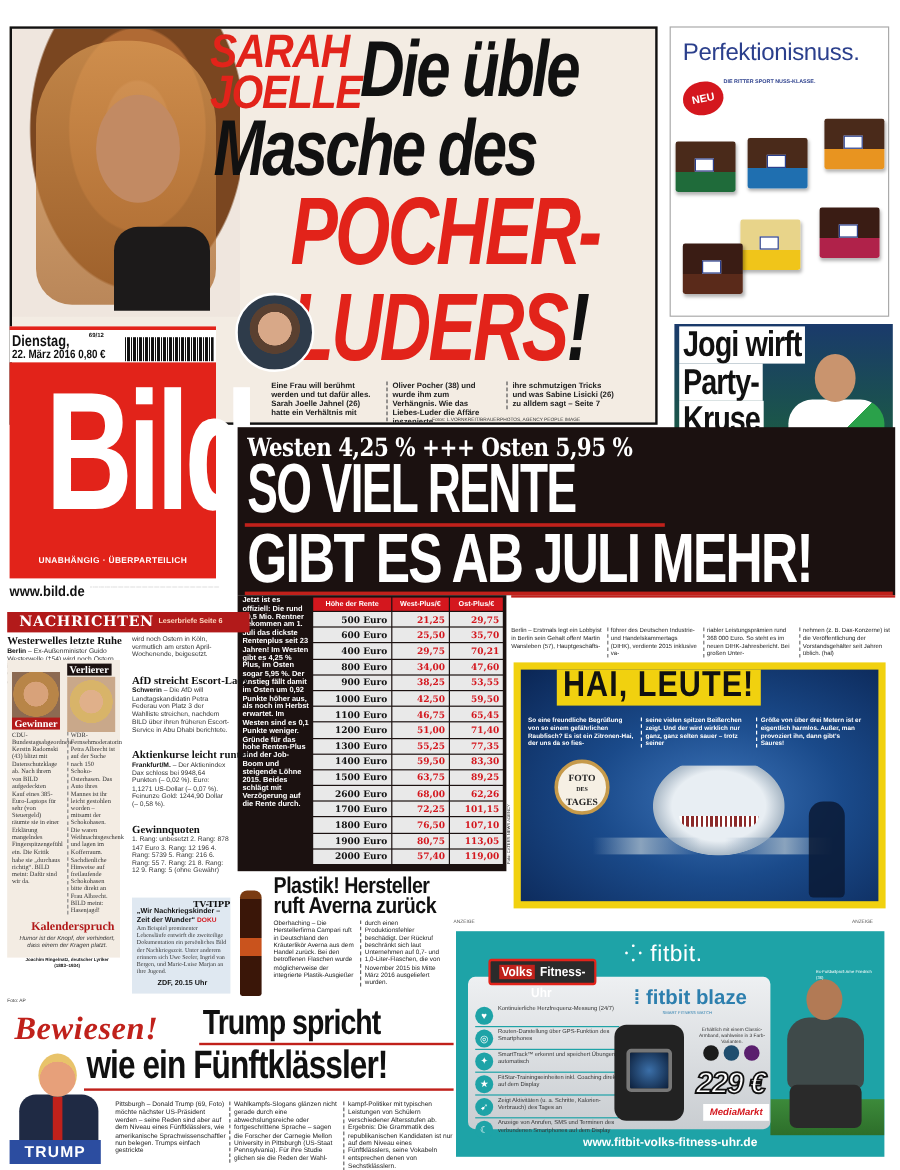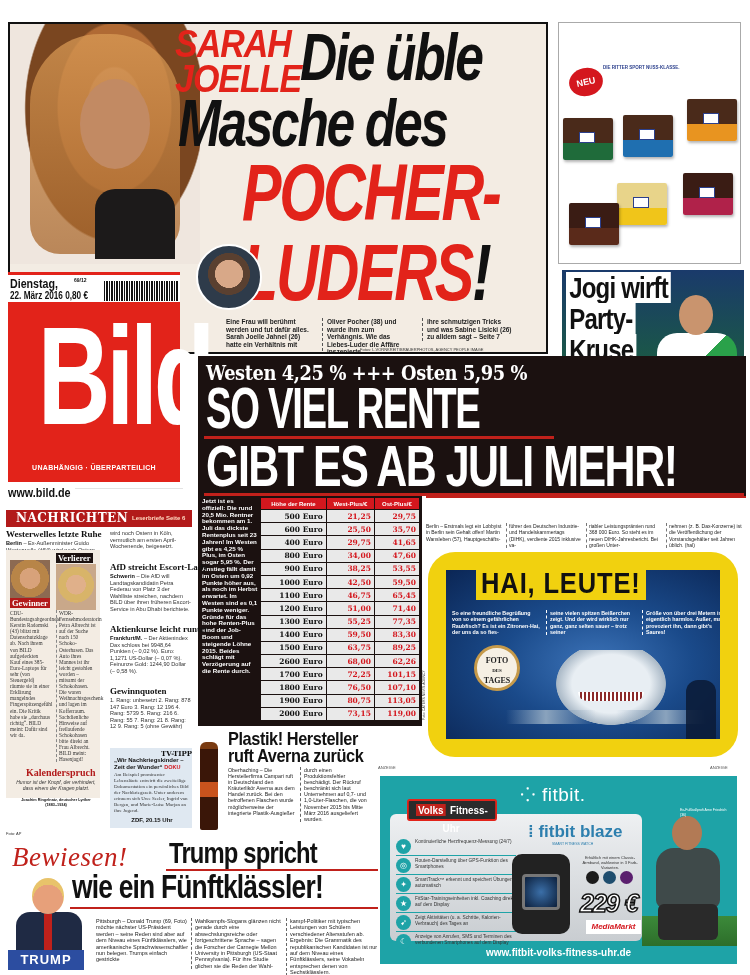--- a/index.html
+++ b/index.html
@@ -68,35 +68,35 @@
   #rente-table td.amt { color:#111; }
   #rente-table td.val { color:#d4171e; }
 
   
   #lobby { left: 426px; top: 496px; width: 320px; height: 54px; border-top: 2px solid #c0211b; }
   #lobby-hl { position:absolute; left: 14px; top: 2px; font-size: 20px; font-weight: 700; font-family:"Liberation Serif", serif; white-space: nowrap; }
   .lobby-col { position:absolute; top: 25px; width: 76px; font-size: 5px; line-height: 6.3px; color:#222; }
   .lobby-col.sep { border-left: 1px dashed #777; padding-left: 2px; }
 
   
-  #shark { left: 428px; top: 552px; width: 310px; height: 205px; background: #f1d10f; padding: 18px; border-radius: 27px; }
+  #shark { left: 428px; top: 552px; width: 310px; height: 205px; background: #f1d10f; padding: 6px; }
   #shark-inner { position:relative; width: 100%; height: 100%; background: radial-gradient(ellipse at 55% 55%, #3c73b8 0%, #1a4a8a 45%, #0b2655 100%); overflow:hidden; }
   #shark-hl { position:absolute; left: 30px; top: -4px; background:#f1d10f; padding: 0 6px; font-size: 30px; font-weight: 700; letter-spacing: 1px; color:#111; transform: scaleX(0.85); transform-origin:left top; white-space: nowrap; }
   .shark-col { position:absolute; top: 40px; width: 88px; font-size: 5.3px; line-height: 6.3px; font-weight: 700; color:#fff; }
   .shark-col.sep { border-left:1px dashed #fff; padding-left: 3px; }
   #shark-body { position:absolute; left: 110px; top: 80px; width: 110px; height: 75px; background: radial-gradient(ellipse at 50% 45%, #e8eef3 0 50%, #a9b8c6 70%, transparent 71%); }
   #shark-mouth { position:absolute; left: 132px; top: 122px; width: 66px; height: 9px; border-radius: 0 0 30px 30px; background: repeating-linear-gradient(90deg,#fff 0 2px,#8b2a2a 2px 4px); }
   #shark-fins { position:absolute; left: 60px; top: 140px; width: 200px; height: 14px; background: linear-gradient(90deg,transparent 0,#8aa3bd 20%,transparent 45%,transparent 55%,#8aa3bd 80%,transparent 100%); }
   #diver { position:absolute; left: 240px; top: 110px; width: 30px; height: 80px; background:#0a1a35; border-radius: 12px 12px 4px 4px; opacity: .85; }
   #foto-badge { position:absolute; left: 28px; top: 75px; width: 46px; height: 46px; border-radius: 50%; background:#f6f0e4; border: 3px solid #c69a4a; text-align:center; font-family:"Liberation Serif", serif; font-weight:700; font-size: 8px; line-height: 10px; padding-top: 8px; color:#222; }
   #shark-credit { left: 422px; top: 720px; font-size: 3.5px; color:#333; transform: rotate(-90deg); transform-origin:left top; }
 
   
   #news { left: 6px; top: 510px; width: 186px; height: 318px; }
-  #news-head { position:absolute; left: 0; top: 0; width: 186px; height: 17px; background:#b21a1a; color:#fff; }
+  #news-head { position:absolute; left: 0; top: 0; width: 202px; height: 17px; background:#b21a1a; color:#fff; }
   #news-title { position:absolute; left: 10px; top: 1px; font-family:"DejaVu Serif", serif; font-size: 12px; font-weight: 700; letter-spacing: .5px; }
   #news-sub { position:absolute; left: 126px; top: 5px; font-size: 6px; font-weight:700; color:#ffd9c0; }
   .news-hl { position:absolute; font-family:"Liberation Serif", serif; font-weight: 700; font-size: 9px; white-space: nowrap; }
   .news-txt { position:absolute; font-size: 5.6px; line-height: 6.6px; color:#333; }
   .news-txt b { color:#111; }
   #winner-box { position:absolute; left: 0; top: 40px; width: 94px; height: 248px; background:#f3ece3; }
   .portrait { position:absolute; width: 40px; height: 46px; }
   .portrait-label { position:absolute; font-family:"Liberation Serif", serif; font-weight:700; font-size: 8.5px; color:#fff; padding: 0 2px; }
   .side-txt { position:absolute; width: 40px; font-family:"Liberation Serif", serif; font-size: 5.3px; line-height: 6.1px; color:#333; }
   #spruch-title { position:absolute; left: 20px; top: 217px; font-family:"Liberation Serif", serif; font-size: 10px; font-weight: 700; color:#b21a1a; }
@@ -139,21 +139,21 @@
   #fitbit-man { position:absolute; left: 268px; top: 40px; width: 80px; height: 130px; }
   #fitbit-man .h { position:absolute; left: 24px; top: 0; width: 30px; height: 34px; border-radius:50%; background:#b27a55; }
   #fitbit-man .b { position:absolute; left: 8px; top: 32px; width: 64px; height: 60px; border-radius: 18px 18px 8px 8px; background:#3f4a4a; }
   #fitbit-man .l { position:absolute; left: 10px; top: 88px; width: 60px; height: 36px; background:#2a2a2a; border-radius: 6px; }
   #fitbit-grass { position:absolute; left: 262px; top: 140px; width: 95px; height: 30px; background: linear-gradient(180deg,#3c8a3a,#2d6e2a); }
   #fitbit-man-cap { position:absolute; left: 300px; top: 32px; width: 50px; font-size: 3.5px; color:#fff; line-height: 4.5px; }
   #fitbit-url { position:absolute; left: 0; width: 357px; top: 171px; text-align:center; color:#fff; font-size: 10px; font-weight: 700; }
 
   
   #trump { left: 6px; top: 838px; width: 372px; height: 132px; }
-  #trump-kicker { position:absolute; left: 6px; top: 4px; font-family:"Liberation Serif", serif; font-style: italic; font-weight: 400; font-size: 27px; color:#c0211b; letter-spacing: .5px; }
+  #trump-kicker { position:absolute; left: 6px; top: 4px; font-family:"Liberation Serif", serif; font-style: italic; font-weight: 700; font-size: 27px; color:#c0211b; letter-spacing: .5px; }
   #trump-hl1 { position:absolute; left: 163px; top: 0px; font-size: 29px; font-weight: 700; line-height: 30px; letter-spacing: -1px; transform: scaleX(0.82); transform-origin:left top; white-space: nowrap; }
   #trump-hl2 { position:absolute; left: 66px; top: 32px; font-size: 33px; font-weight: 700; line-height: 33px; letter-spacing: -1px; transform: scaleX(0.8); transform-origin:left top; white-space: nowrap; }
   #trump-photo { position:absolute; left: 0; top: 40px; width: 84px; height: 92px; }
   #trump-photo .h { position:absolute; left: 26px; top: 0; width: 32px; height: 36px; border-radius: 50%; background: radial-gradient(circle at 50% 60%,#e7a07a 0 55%,#e8c36a 56%); }
   #trump-photo .s { position:absolute; left: 10px; top: 34px; width: 66px; height: 44px; background:#1f2a44; border-radius: 14px 14px 0 0; }
   #trump-photo .t { position:absolute; left: 38px; top: 36px; width: 8px; height: 36px; background:#c0211b; }
   #trump-sign { position:absolute; left: 2px; top: 112px; width: 76px; height: 20px; background:#2c4da0; color:#fff; font-size: 13px; font-weight: 700; text-align:center; line-height: 20px; letter-spacing: 1px; }
   .trump-col { position:absolute; top: 80px; width: 92px; font-size: 5.5px; line-height: 6.4px; color:#222; }
   .trump-col.sep { border-left: 1px dashed #666; padding-left: 3px; }
 
@@ -190,20 +190,21 @@
   <div id="barcode" class="abs"></div>
 </div>
 <div id="logo" class="abs">
   <div id="logo-text">Bild</div>
   <div id="logo-tag">UNABHÄNGIG · ÜBERPARTEILICH</div>
 </div>
 <div id="site" class="abs">www.bild.de</div>
 <div id="imprint" class="abs">············································································································</div>
 
 <div id="ad-ritter" class="abs">
+  <div id="ritter-title">Perfektionisnuss.</div>
   <div id="ritter-sub">DIE RITTER SPORT NUSS-KLASSE.</div>
   <div id="neu-badge">NEU</div>
   <div class="bar" style="left:4px;top:95px;background:linear-gradient(180deg,#4a2a1a 60%,#1f6b3a 60%)"></div>
   <div class="bar" style="left:64px;top:92px;background:linear-gradient(180deg,#4a2a1a 60%,#1f6fb0 60%)"></div>
   <div class="bar" style="left:128px;top:76px;background:linear-gradient(180deg,#4a2a1a 60%,#e89420 60%)"></div>
   <div class="bar" style="left:58px;top:160px;background:linear-gradient(180deg,#e8d48a 60%,#f0c51a 60%)"></div>
   <div class="bar" style="left:124px;top:150px;background:linear-gradient(180deg,#3a1c14 60%,#b0224a 60%)"></div>
   <div class="bar" style="left:10px;top:180px;background:linear-gradient(180deg,#3a1c14 60%,#5a2a1a 60%)"></div>
 </div>
 
@@ -244,21 +245,21 @@
           <td class="val">29,75</td>
         </tr>
         <tr>
           <td class="amt">600 Euro</td>
           <td class="val">25,50</td>
           <td class="val">35,70</td>
         </tr>
         <tr>
           <td class="amt">400 Euro</td>
           <td class="val">29,75</td>
-          <td class="val">41,65</td>
+          <td class="val">70,21</td>
         </tr>
         <tr>
           <td class="amt">800 Euro</td>
           <td class="val">34,00</td>
           <td class="val">47,60</td>
         </tr>
         <tr>
           <td class="amt">900 Euro</td>
           <td class="val">38,25</td>
           <td class="val">53,55</td>
@@ -308,21 +309,21 @@
           <td class="val">76,50</td>
           <td class="val">107,10</td>
         </tr>
         <tr>
           <td class="amt">1900 Euro</td>
           <td class="val">80,75</td>
           <td class="val">113,05</td>
         </tr>
         <tr>
           <td class="amt">2000 Euro</td>
-          <td class="val">73,15</td>
+          <td class="val">57,40</td>
           <td class="val">119,00</td>
         </tr>
       </tbody>
   </table>
 </div>
 
 <div id="lobby" class="abs">
   <div class="lobby-col" style="left:0">Berlin – Erstmals legt ein Lobbyist in Berlin sein Gehalt offen! Martin Wansleben (57), Hauptgeschäfts-</div>
   <div class="lobby-col sep" style="left:80px">führer des Deutschen Industrie- und Handelskammertags (DIHK), verdiente 2015 inklusive va-</div>
   <div class="lobby-col sep" style="left:160px">riabler Leistungsprämien rund 368 000 Euro. So steht es im neuen DIHK-Jahresbericht. Bei großen Unter-</div>

